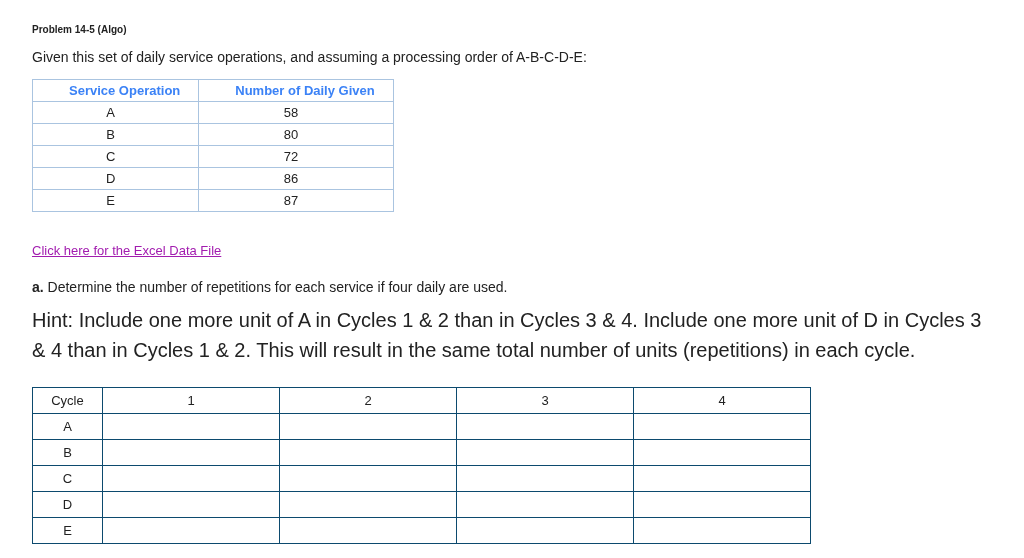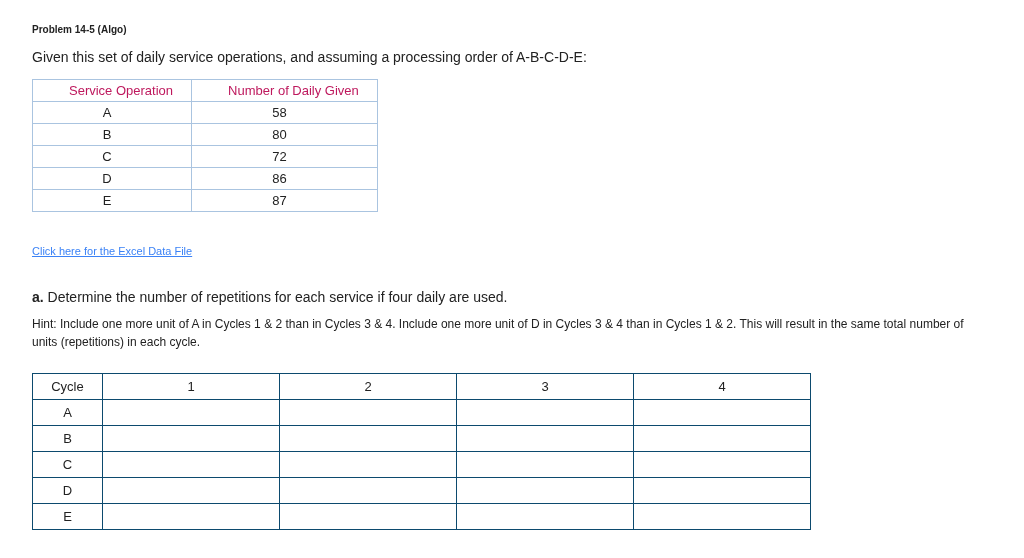--- a/index.html
+++ b/index.html
@@ -35,47 +35,47 @@
     }
 
     table.data-table th, table.data-table td {
       border: 1px solid #aac4e0;
       padding: 3px 18px 3px 8px;
       text-align: center;
     }
 
     table.data-table th {
       background: #fff;
-      font-weight: normal;
-      font-size: 13px;
-      color: #be185d;
+      font-weight: bold;
+      font-size: 13px;
+      color: #3b82f6;
       padding-left: 36px;
     }
 
     table.data-table td:first-child {
       text-align: center;
     }
 
     .excel-link {
-      color: #3b82f6;
+      color: #a21caf;
       text-decoration: underline;
       cursor: pointer;
-      font-size: 11px;
-      margin-bottom: 18px;
+      font-size: 13px;
+      margin-bottom: 7px;
       display: inline-block;
     }
 
     .section-label {
       font-weight: bold;
       margin-bottom: 6px;
       font-size: 14px;
     }
 
     .hint-text {
-      font-size: 12px;
+      font-size: 20px;
       margin-bottom: 22px;
       line-height: 1.5;
     }
 
     table.cycle-table {
       border-collapse: collapse;
       font-size: 13px;
       margin-top: 6px;
     }
 

